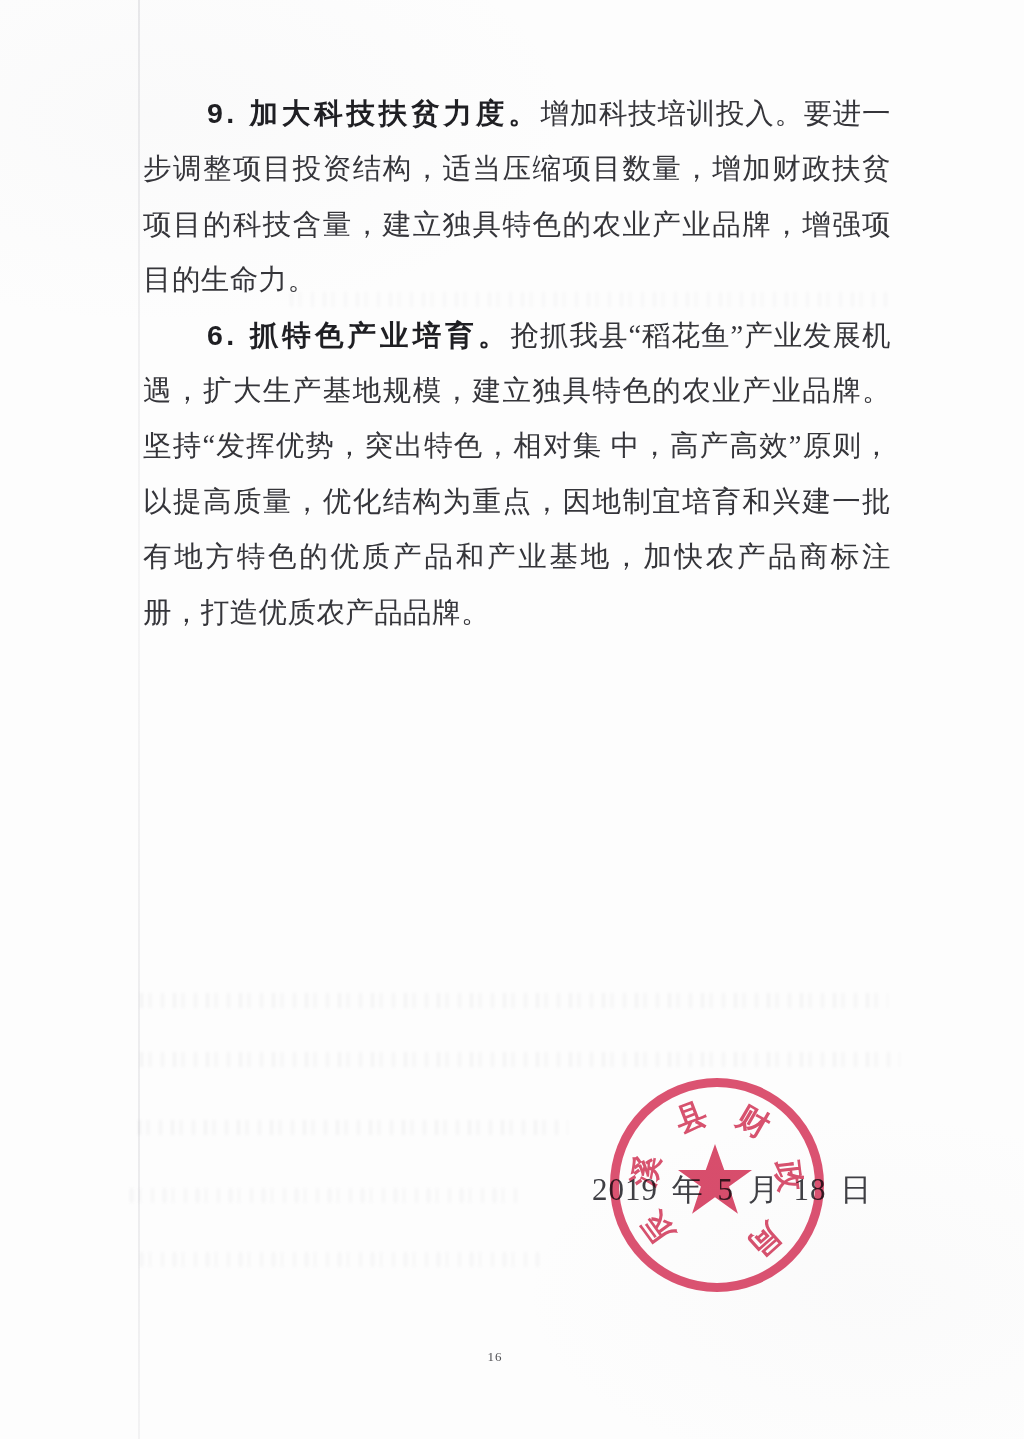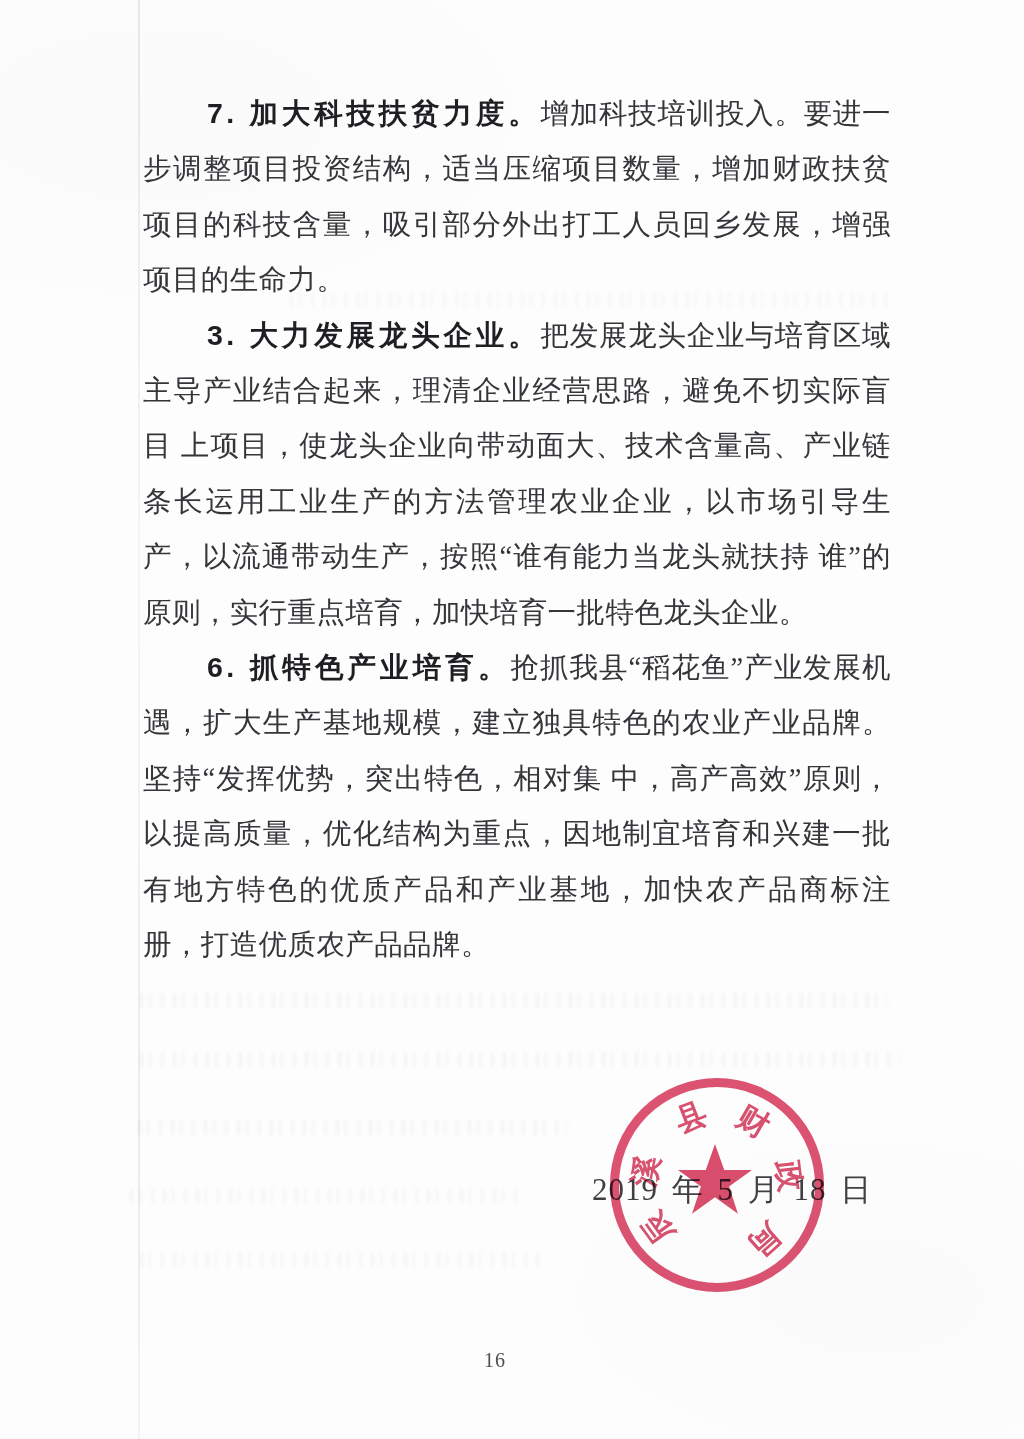--- a/index.html
+++ b/index.html
@@ -105,38 +105,35 @@
   .sc2 { transform: translate(-50%,-50%) rotate(-21deg)  translateY(-73px); }
   .sc3 { transform: translate(-50%,-50%) rotate(30deg)   translateY(-73px); }
   .sc4 { transform: translate(-50%,-50%) rotate(83deg)   translateY(-73px); }
   .sc5 { transform: translate(-50%,-50%) rotate(138deg)  translateY(-73px); }
   
   .page-number {
     position: absolute;
     left: 450px; top: 1349px;
     width: 90px;
     text-align: center;
-    font-size: 20px;
+    font-size: 13px;
     letter-spacing: 1px;
     color: #4e4e52;
   }
 </style>
 </head>
 <body>
 
 <div class="page">
 
   <div class="fold-line"></div>
 
   <div class="content">
     <p>
-      <span class="para-head">7. 加大科技扶贫力度。</span><span class="para-body">增加科技培训投入。要进一步调整项目投资结构，适当压缩项目数量，增加财政扶贫项目的科技含量，吸引部分外出打工人员回乡发展，增强项目的生命力。</span>
-    </p>
-    <p>
-      <span class="para-head">3. 大力发展龙头企业。</span><span class="para-body">把发展龙头企业与培育区域 主导产业结合起来，理清企业经营思路，避免不切实际盲目 上项目，使龙头企业向带动面大、技术含量高、产业链条长运用工业生产的方法管理农业企业，以市场引导生产，以流通带动生产，按照“谁有能力当龙头就扶持 谁”的原则，实行重点培育，加快培育一批特色龙头企业。</span>
+      <span class="para-head">9. 加大科技扶贫力度。</span><span class="para-body">增加科技培训投入。要进一步调整项目投资结构，适当压缩项目数量，增加财政扶贫项目的科技含量，建立独具特色的农业产业品牌，增强项目的生命力。</span>
     </p>
     <p>
       <span class="para-head">6. 抓特色产业培育。</span><span class="para-body">抢抓我县“稻花鱼”产业发展机遇，扩大生产基地规模，建立独具特色的农业产业品牌。坚持“发挥优势，突出特色，相对集 中，高产高效”原则，以提高质量，优化结构为重点，因地制宜培育和兴建一批有地方特色的优质产品和产业基地，加快农产品商标注册，打造优质农产品品牌。</span>
     </p>
   </div>
 
   <div class="ghost-row gr1"></div>
   <div class="ghost-row gr2"></div>
   <div class="ghost-row gr3"></div>
   <div class="ghost-row gr4"></div>

